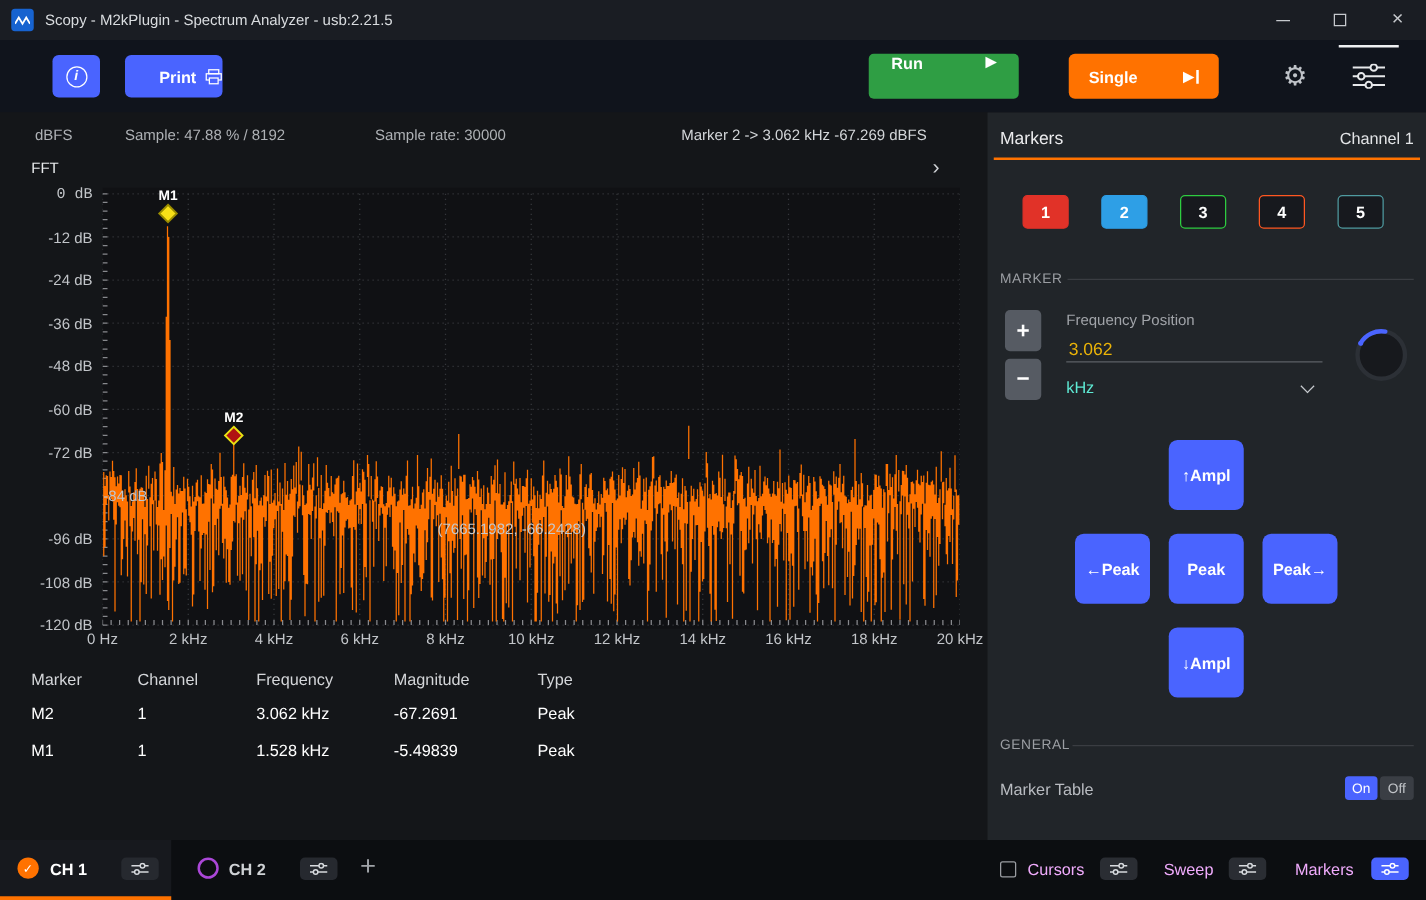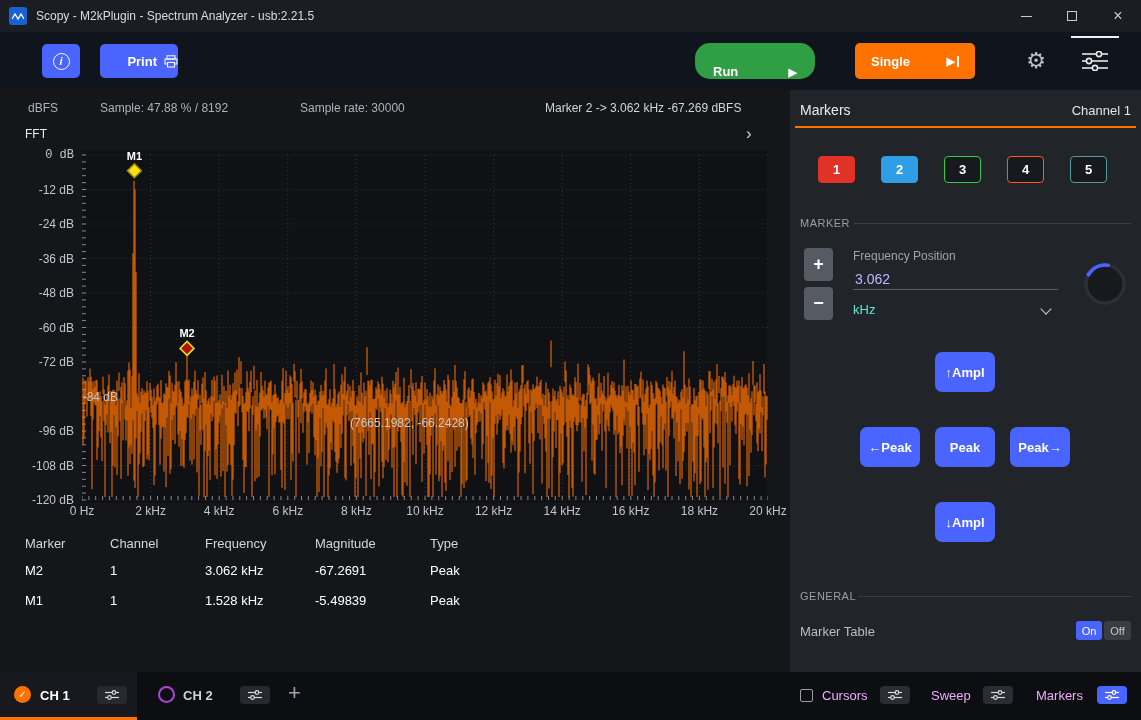--- a/index.html
+++ b/index.html
@@ -16,21 +16,21 @@
   .min-glyph{width:11px;height:1px;background:#c6c9cd}
   .max-glyph{width:10px;height:10px;border:1px solid #c6c9cd}
   .close-glyph{font-size:16px;line-height:1}
 
   
   .toolbar{position:absolute;left:0;top:32px;width:1141px;height:58px;background:#10141c}
   .toolbar button{border:none;cursor:pointer;color:#fff;font-family:inherit}
   .tb-info{position:absolute;left:42px;top:12px;width:38px;height:34px;border-radius:5px;background:#4a64ff;display:flex;align-items:center;justify-content:center}
   .info-circle{width:17px;height:17px;border:1.5px solid #fff;border-radius:50%;display:flex;align-items:center;justify-content:center;font-size:11px;font-weight:bold;font-style:italic}
   .tb-print{position:absolute;left:100px;top:12px;width:78px;height:34px;border-radius:5px;background:#4a64ff;display:flex;align-items:center;justify-content:flex-end;gap:7px;font-size:13px;font-weight:bold}
-  .tb-run{position:absolute;left:695px;top:11px;width:120px;height:36px;border-radius:15px;background:#2f9e44;display:flex;align-items:flex-end;justify-content:space-between;padding:0 18px;font-size:13px;font-weight:bold}
+  .tb-run{position:absolute;left:695px;top:11px;width:120px;height:36px;border-radius:4px;background:#2f9e44;display:flex;align-items:flex-start;justify-content:space-between;padding:0 18px;font-size:13px;font-weight:bold}
   .tb-single{position:absolute;left:855px;top:11px;width:120px;height:36px;border-radius:5px;background:#ff7200;display:flex;align-items:center;justify-content:space-between;padding:0 16px;font-size:13px;font-weight:bold}
   .play-glyph{font-size:11px}
   .single-ic{display:flex;align-items:center}
   .endbar{width:2px;height:11px;background:#fff;margin-left:2px}
   .gear{position:absolute;left:1022px;top:15px;width:28px;height:28px;color:#bfc3c8;font-size:22px;line-height:28px;text-align:center;cursor:pointer}
   .prefs-tab{position:absolute;left:1071px;top:4px;width:48px;height:48px;border-top:2px solid #eef0f2;display:flex;align-items:center;justify-content:center;cursor:pointer}
 
   
   .plot-zone{position:absolute;left:0;top:90px;width:790px;height:582px;background:#141619}
   .pl-info{position:absolute;top:11px;font-size:12px;color:#aeb1b5}
@@ -53,25 +53,25 @@
   .rp-title{position:absolute;left:10px;top:12px;font-size:14px;color:#ececee}
   .rp-channel{position:absolute;right:10px;top:13px;font-size:13px;color:#e2e4e6}
   .rp-underline{position:absolute;left:5px;top:36px;width:341px;height:2px;background:#ff7200}
   .marker-row{position:absolute;left:0;top:66px;width:351px;height:27px}
   .mk-btn{position:absolute;top:0;width:37px;height:27px;border-radius:4px;font-family:inherit;font-size:13px;font-weight:bold;color:#fff;background:#17191e;border:1px solid var(--c);cursor:pointer}
   .mk-btn.filled{background:var(--c)}
   .sec-label{position:absolute;left:10px;font-size:11px;letter-spacing:.5px;color:#9b9ea3}
   .sec-line{position:absolute;height:1px;background:#3a3d42}
   .sq-btn{position:absolute;left:14px;width:29px;height:33px;border-radius:4px;border:none;background:#565b63;color:#fff;font-size:18px;font-weight:bold;cursor:pointer;font-family:inherit}
   .freq-label{position:absolute;left:63px;top:159px;font-size:12px;color:#a0a3a8}
-  .freq-input{position:absolute;left:63px;top:179px;width:205px;background:transparent;border:none;border-bottom:1px solid #5c6066;color:#c4b5fd;font-size:14px;font-family:inherit;padding:2px;outline:none}
+  .freq-input{position:absolute;left:63px;top:179px;width:205px;background:transparent;border:none;border-bottom:1px solid #5c6066;color:#eab308;font-size:14px;font-family:inherit;padding:2px;outline:none}
   .unit-select{position:absolute;left:63px;top:212px;width:205px;height:20px;color:#5eead4;font-size:13px;cursor:pointer}
   .chev-down{position:absolute;right:8px;top:3px;width:8px;height:8px;border-right:1.5px solid #c8cbcf;border-bottom:1.5px solid #c8cbcf;transform:rotate(45deg)}
   .knob{position:absolute;left:292px;top:171px;cursor:pointer}
-  .blue-btn{position:absolute;width:60px;height:40px;border:none;border-radius:7px;background:#4a64ff;color:#fff;font-size:13px;font-weight:bold;font-family:inherit;cursor:pointer}
+  .blue-btn{position:absolute;width:60px;height:56px;border:none;border-radius:7px;background:#4a64ff;color:#fff;font-size:13px;font-weight:bold;font-family:inherit;cursor:pointer}
   .mtab-label{position:absolute;left:10px;top:534px;font-size:13px;color:#b9bcc1}
   .chip{position:absolute;top:531px;height:19px;border-radius:3px;font-size:11px;display:flex;align-items:center;justify-content:center;cursor:pointer}
   .chip.on{left:286px;width:26px;background:#4a64ff;color:#fff}
   .chip.off{left:314px;width:27px;background:#3a3e44;color:#c2c5c9}
 
   
   .bottombar{position:absolute;left:0;top:672px;width:1141px;height:48px;background:#0c0e11}
   .ch1-tab{position:absolute;left:0;top:0;width:137px;height:48px;background:#17191e;border-bottom:3px solid #ff7200;cursor:pointer}
   .ch-dot{position:absolute;width:17px;height:17px;border-radius:50%;display:flex;align-items:center;justify-content:center}
   .ch1-dot{left:14px;top:14px;background:#ff7200;color:#fff;font-size:10px}

